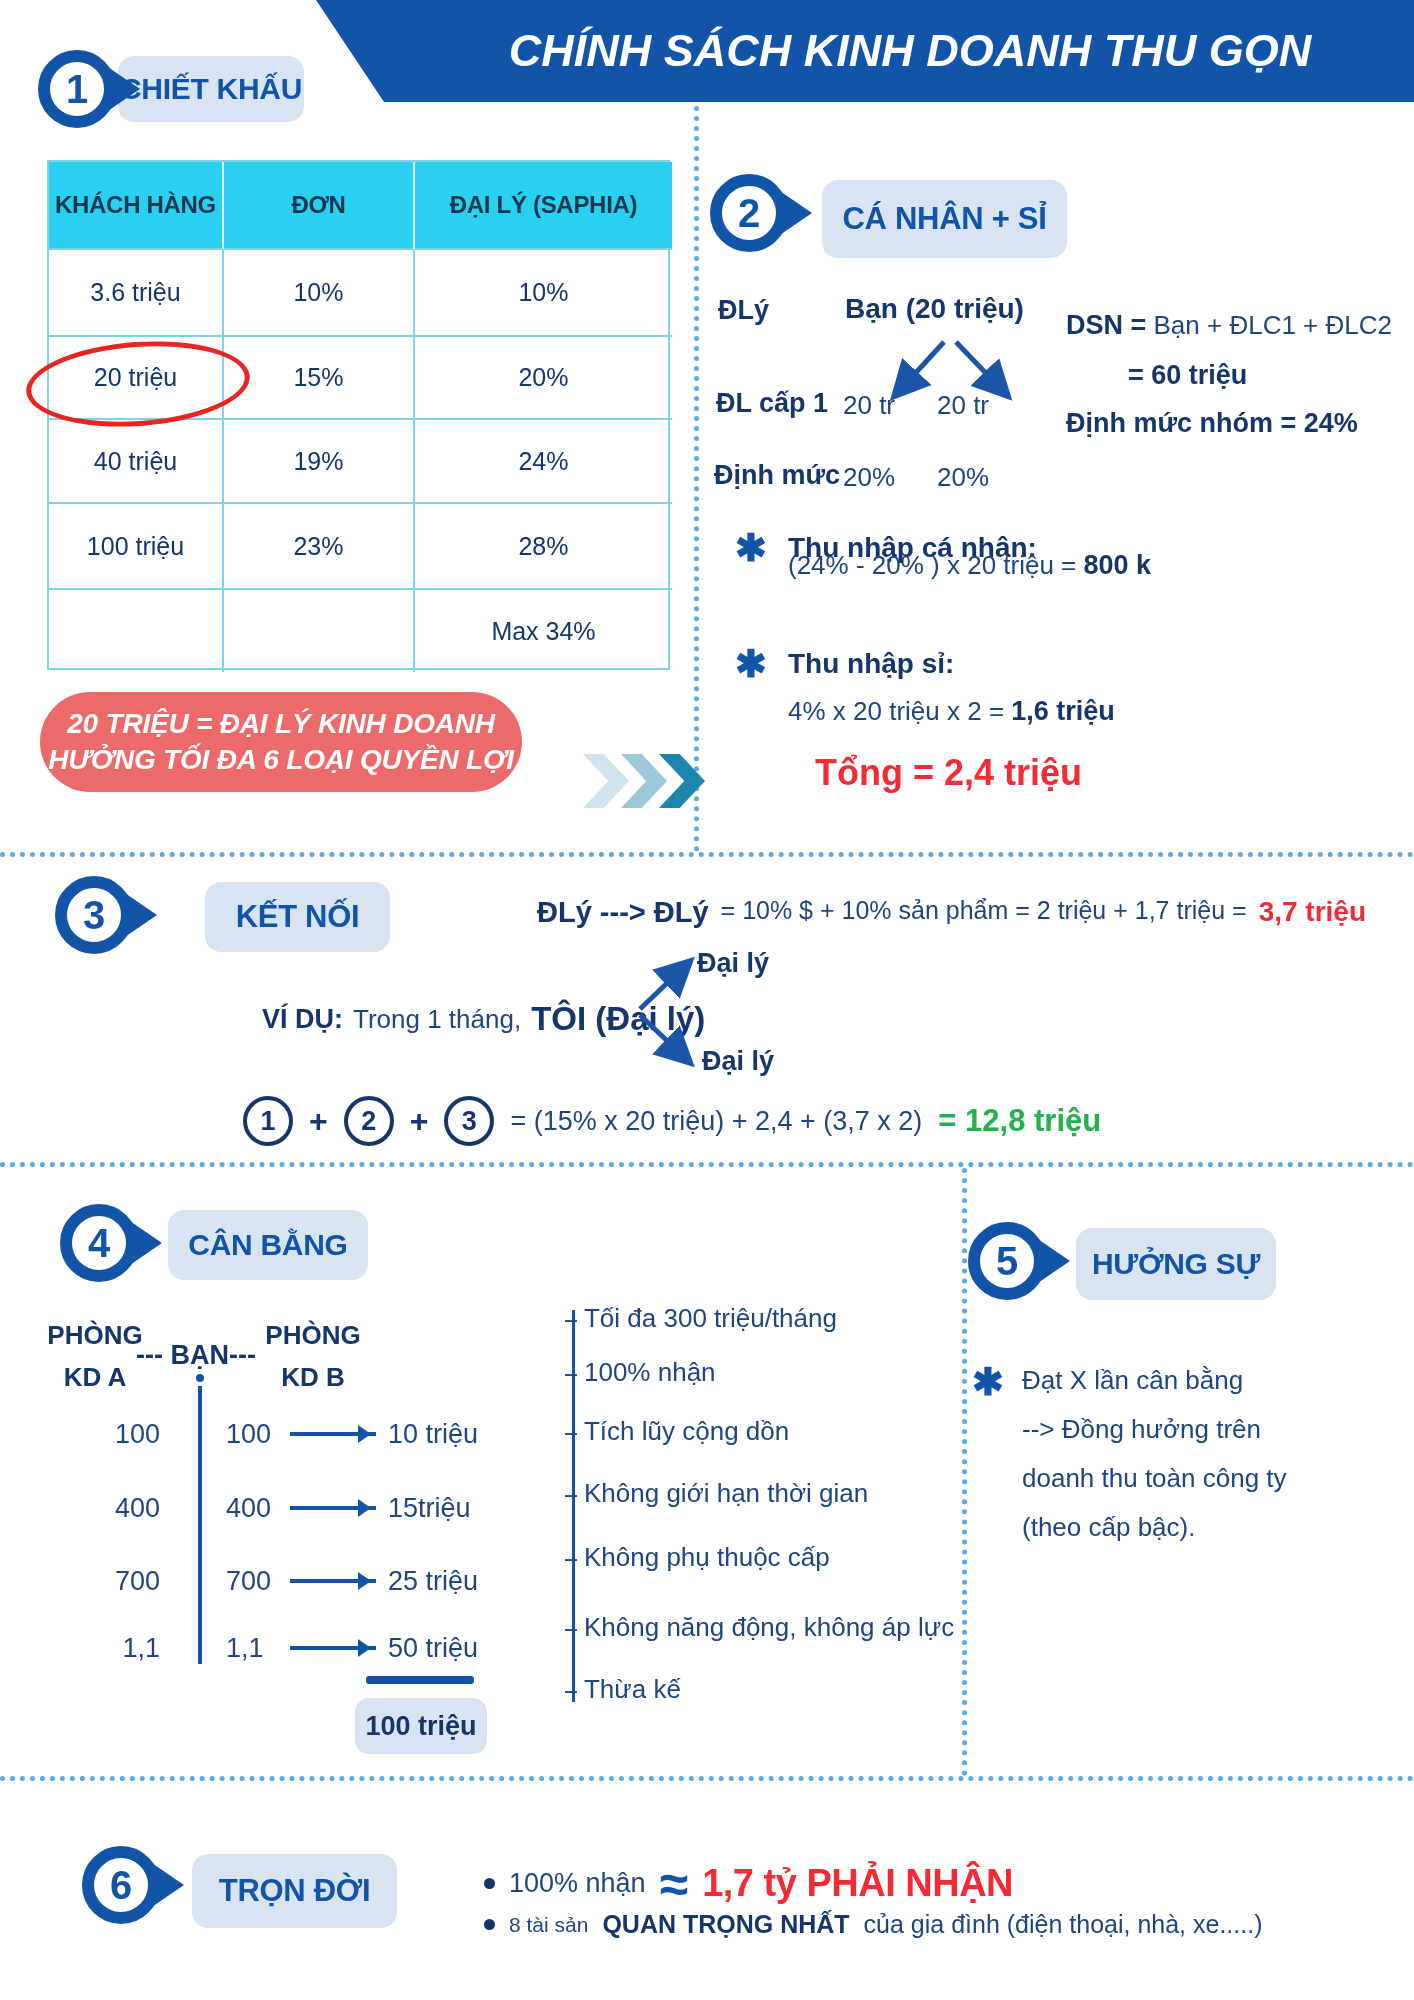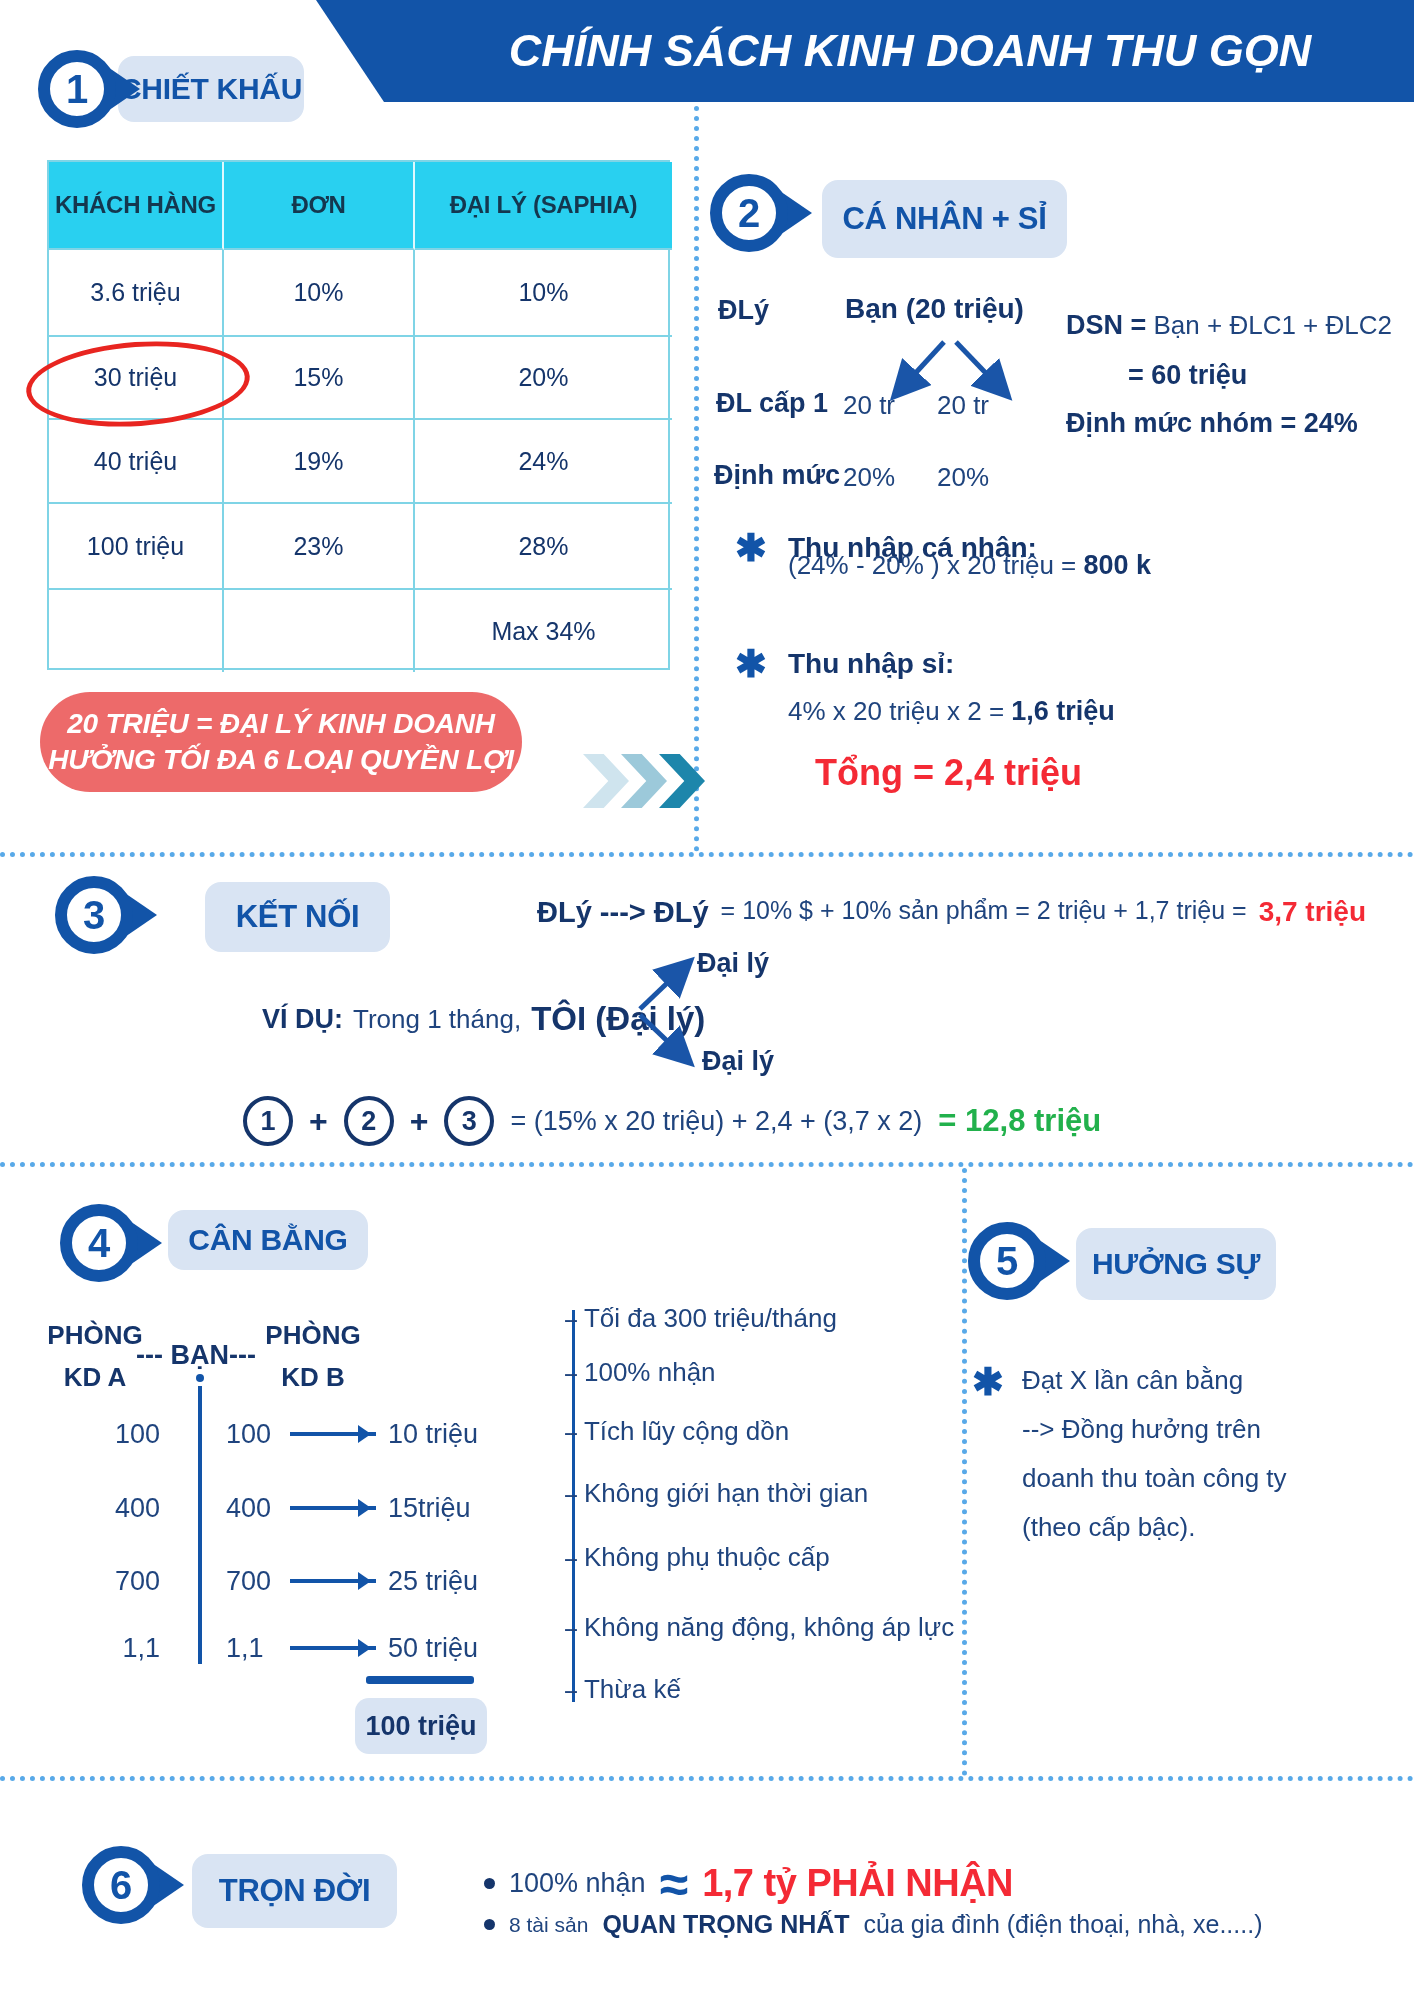--- a/index.html
+++ b/index.html
@@ -118,21 +118,21 @@
 
   <div class="dtable">
     <div class="th">KHÁCH HÀNG</div>
     <div class="th">ĐƠN</div>
     <div class="th nr">ĐẠI LÝ (SAPHIA)</div>
 
     <div class="tc">3.6 triệu</div>
     <div class="tc">10%</div>
     <div class="tc nr">10%</div>
 
-    <div class="tc">30 triệu</div>
+    <div class="tc">20 triệu</div>
     <div class="tc">15%</div>
     <div class="tc nr">20%</div>
 
     <div class="tc">40 triệu</div>
     <div class="tc">19%</div>
     <div class="tc nr">24%</div>
 
     <div class="tc">100 triệu</div>
     <div class="tc">23%</div>
     <div class="tc nr">28%</div>
@@ -242,21 +242,21 @@
     <span class="plus">+</span>
     <span class="circled">3</span>
     <span style="font-size:27px;color:var(--navy)">= (15% x 20 triệu) + 2,4 + (3,7 x 2)</span>
     <span style="font-size:31px;font-weight:bold;color:var(--green)">= 12,8 triệu</span>
   </div>
 
   <div class="marker" style="left:60px;top:1204px">
     <div class="m-tail"></div>
     <div class="m-circ">4</div>
   </div>
-  <div class="hpill" style="left:168px;top:1210px;width:200px;height:60px;font-size:30px">CÂN BẰNG</div>
+  <div class="hpill" style="left:168px;top:1210px;width:200px;height:70px;font-size:30px">CÂN BẰNG</div>
 
   <div class="abs" style="left:46px;top:1314px;width:98px;text-align:center;line-height:42px">
     <div class="b" style="font-size:26px">PHÒNG</div>
     <div class="b" style="font-size:26px">KD A</div>
   </div>
   <div class="txt b" style="left:136px;top:1340px;font-size:27px">--- BẠN---</div>
   <div class="abs" style="left:264px;top:1314px;width:98px;text-align:center;line-height:42px">
     <div class="b" style="font-size:26px">PHÒNG</div>
     <div class="b" style="font-size:26px">KD B</div>
   </div>

